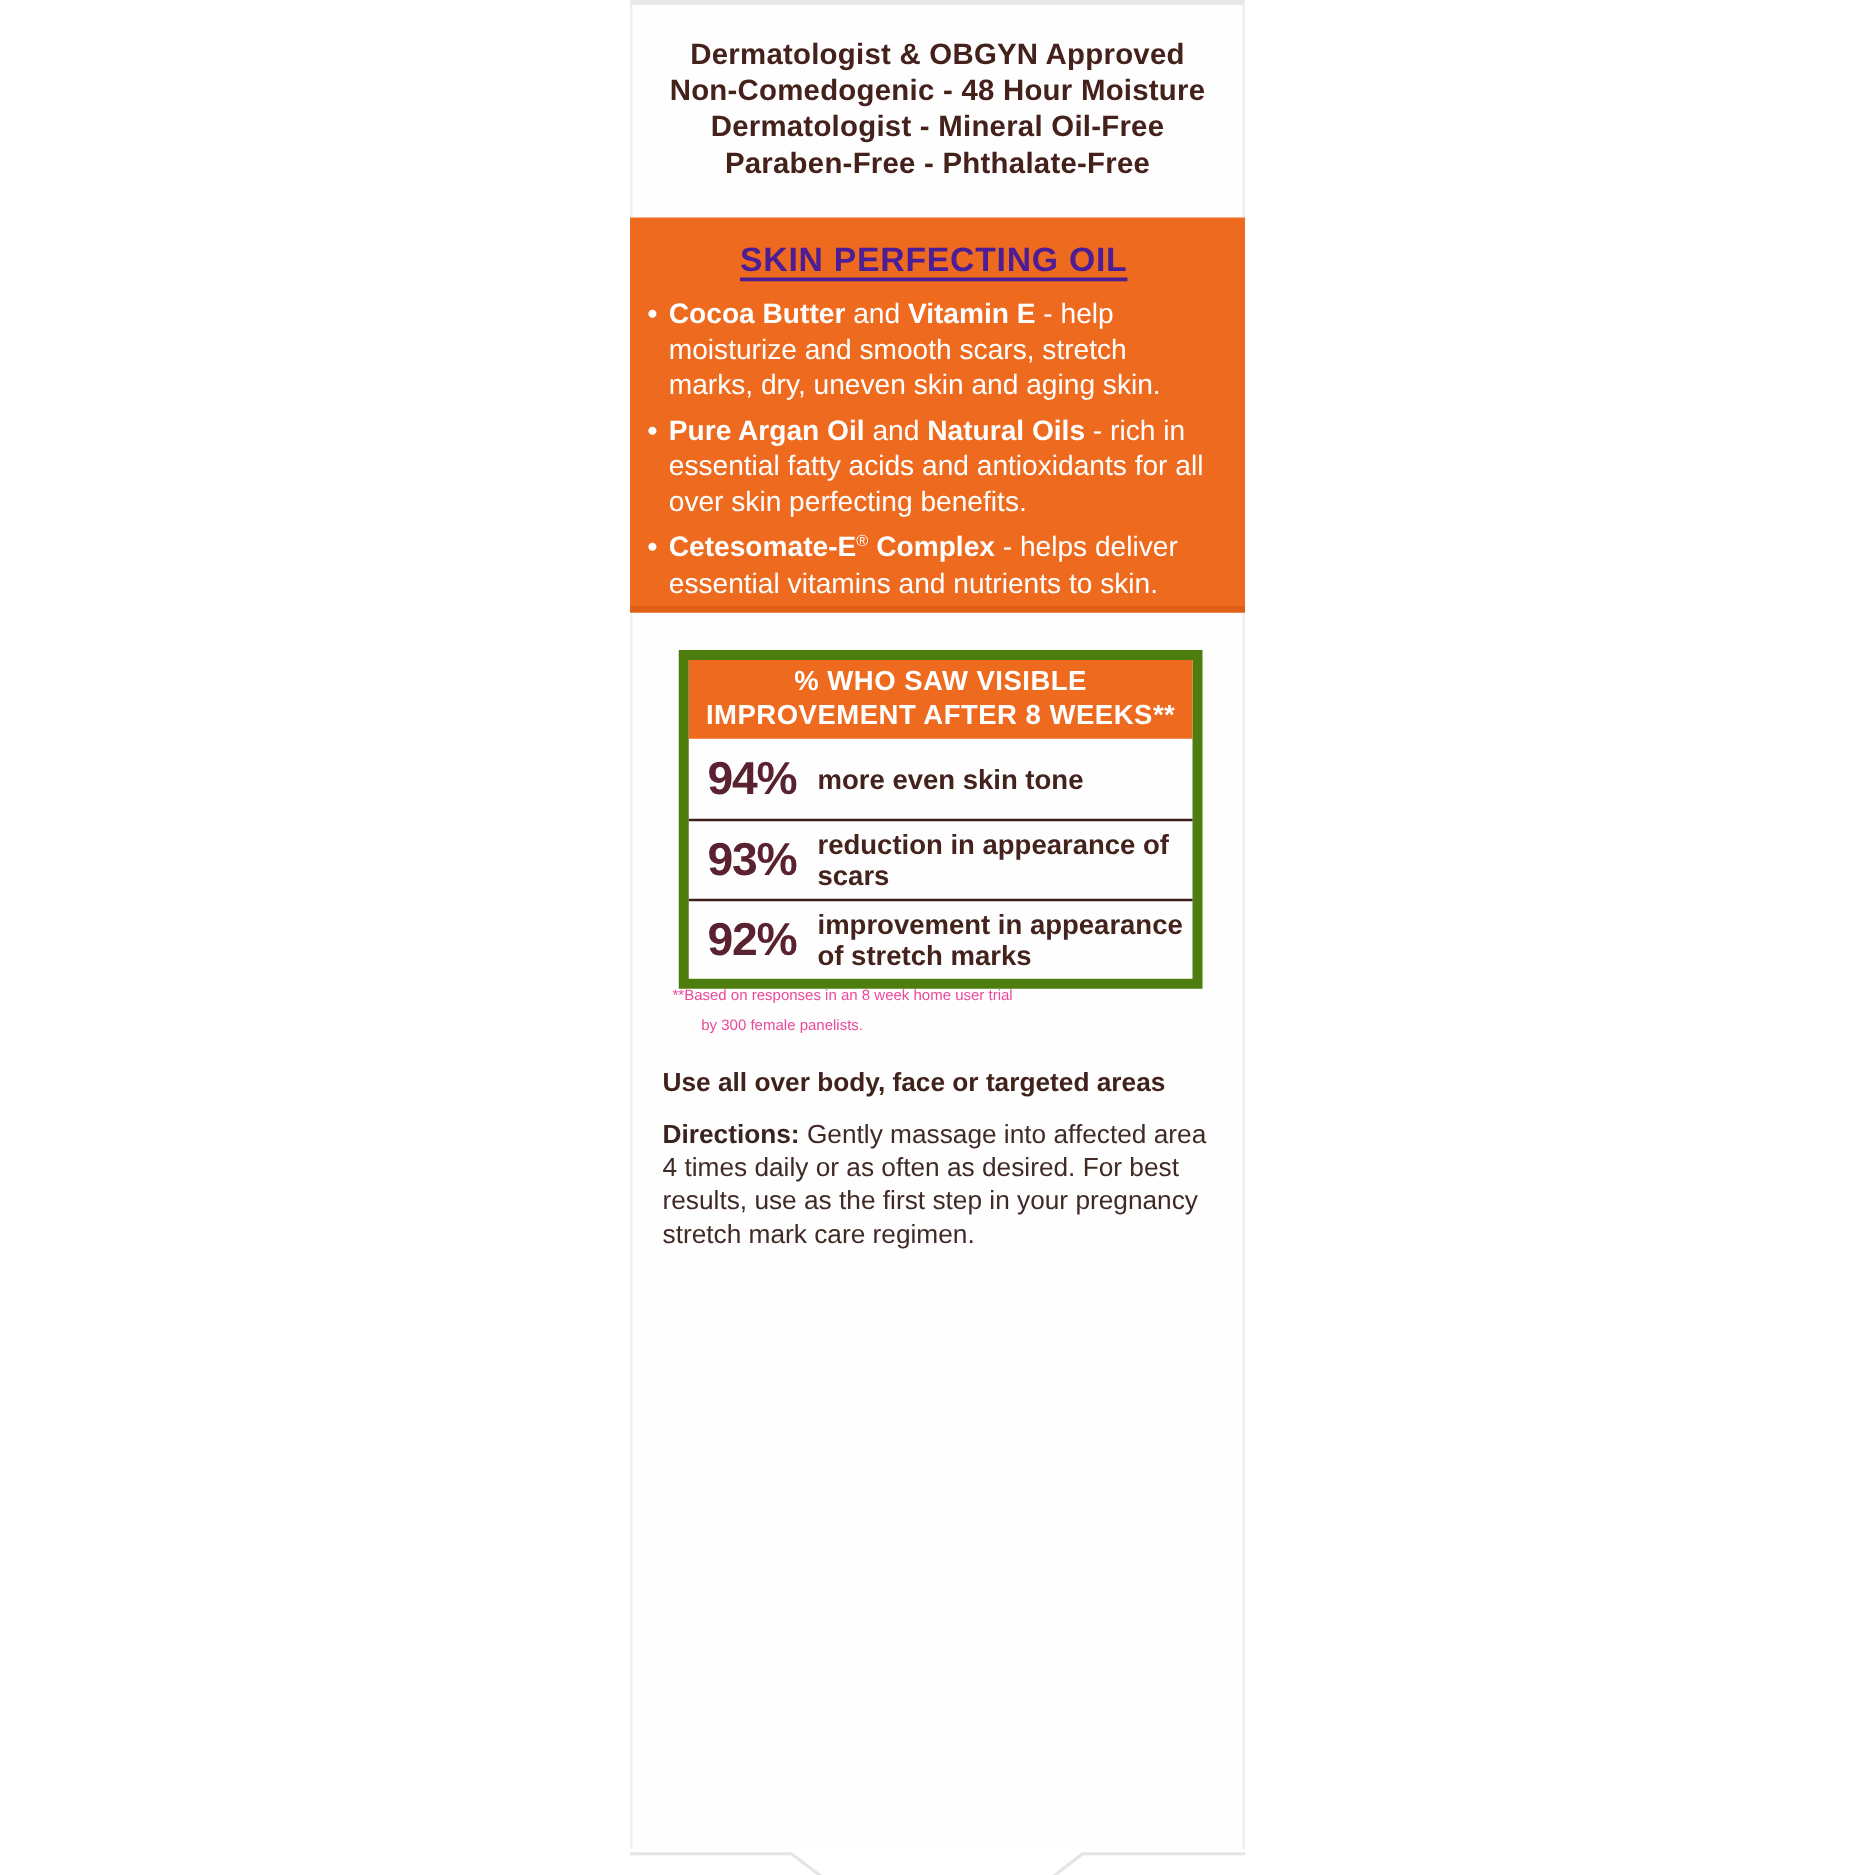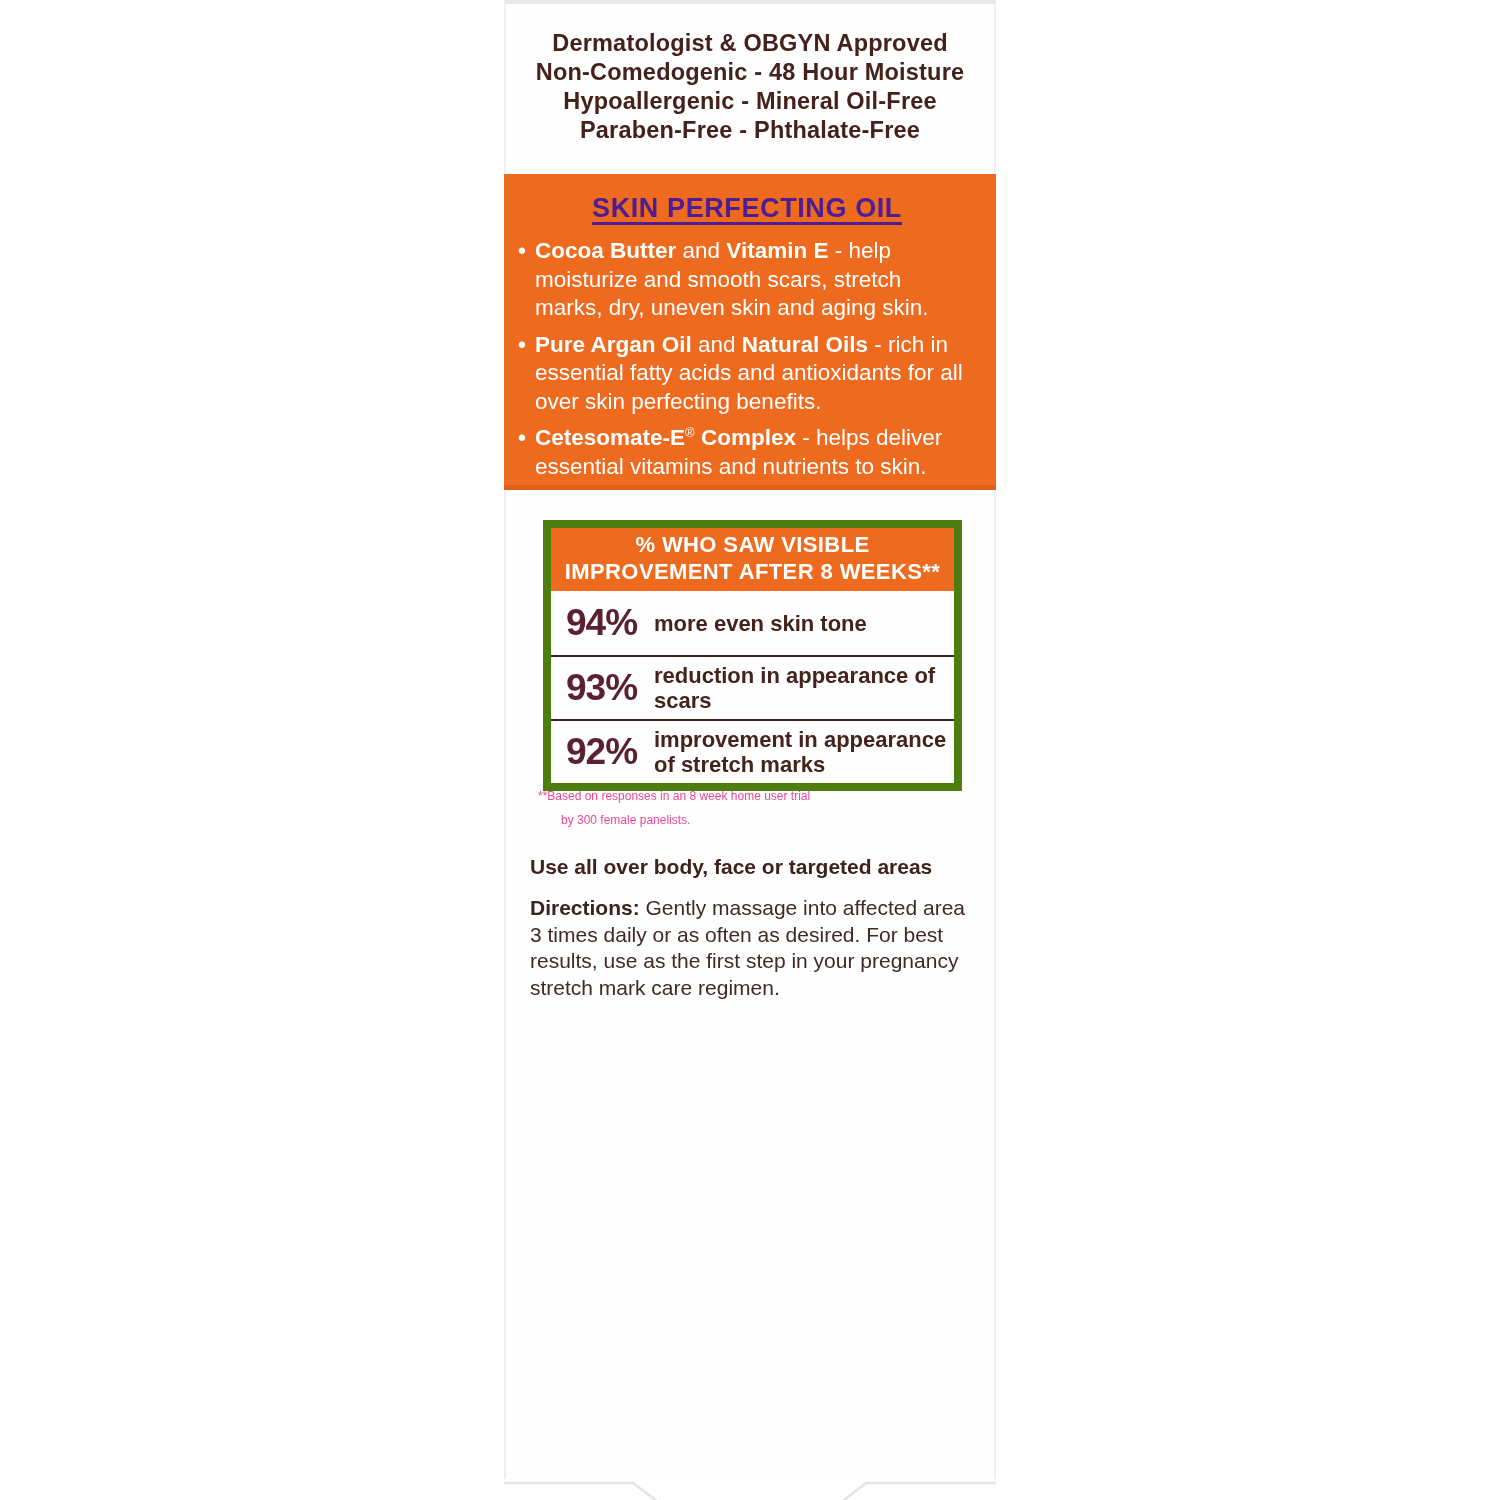--- a/index.html
+++ b/index.html
@@ -114,21 +114,21 @@
   }
 </style>
 </head>
 <body>
 
 <div class="panel">
 
   <div class="claims">
     <div>Dermatologist &amp; OBGYN Approved</div>
     <div>Non-Comedogenic - 48 Hour Moisture</div>
-    <div>Hypoallergenic - Mineral Oil-Free</div>
+    <div>Dermatologist - Mineral Oil-Free</div>
     <div>Paraben-Free - Phthalate-Free</div>
   </div>
 
   <div class="benefits">
     <div class="benefits-title">SKIN PERFECTING OIL</div>
     <ul class="bullets">
       <li>
         <span class="dot">•</span>
         <span><b>Cocoa Butter</b><span> and </span><sup></sup><b>Vitamin E</b><span> - help moisturize and smooth scars, stretch marks, dry, uneven skin and aging skin.</span></span>
       </li>
@@ -162,19 +162,19 @@
     </div>
   </div>
 
   <div class="footnote">
     <div class="fn1">**Based on responses in an 8 week home user trial</div>
     <div class="fn2">by 300 female panelists.</div>
   </div>
 
   <div class="usage">Use all over body, face or targeted areas</div>
 
-  <div class="directions"><b>Directions:</b><span> Gently massage into affected area 3 times daily or as often as desired. For best results, use as the first step in your pregnancy stretch mark care regimen.</span></div>
+  <div class="directions"><b>Directions:</b><span> Gently massage into affected area 4 times daily or as often as desired. For best results, use as the first step in your pregnancy stretch mark care regimen.</span></div>
 
   <svg class="bottom-edge" viewBox="0 0 492 26" xmlns="http://www.w3.org/2000/svg">
     <path d="M0 6 H129 L157 27 M335 27 L362 6 H492" fill="none" stroke="#e6e4e3" stroke-width="2.5"></path>
   </svg>
 
 </div>
 
 </body></html>

